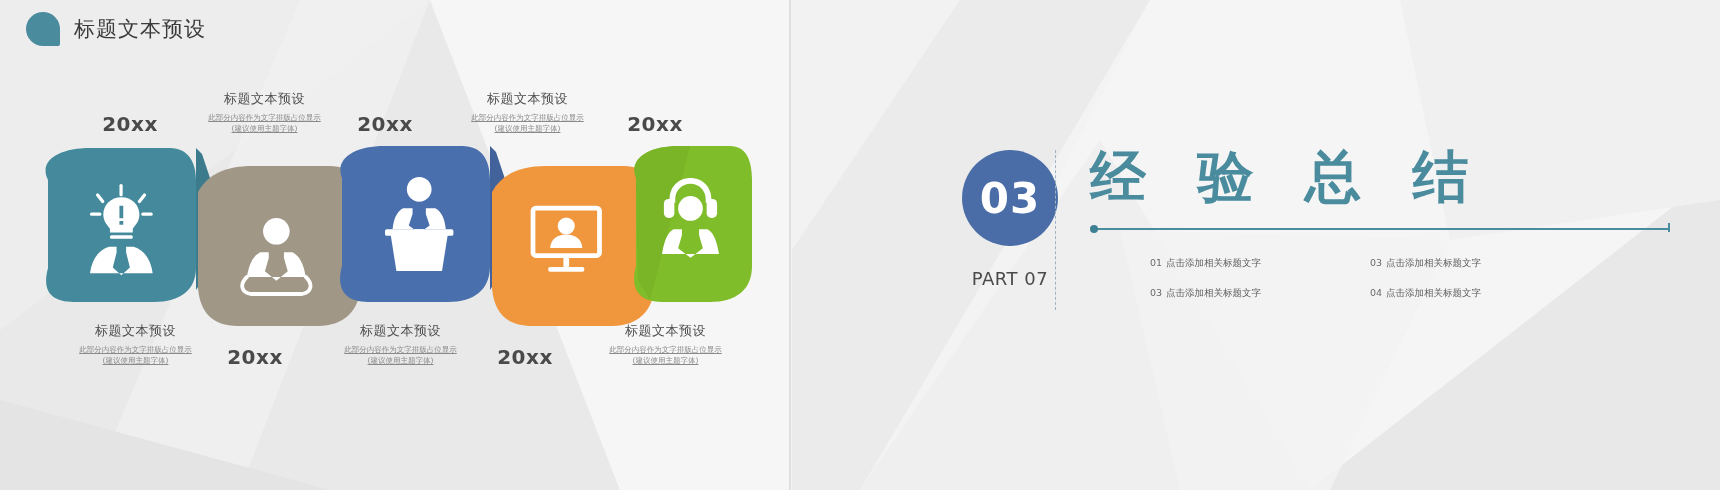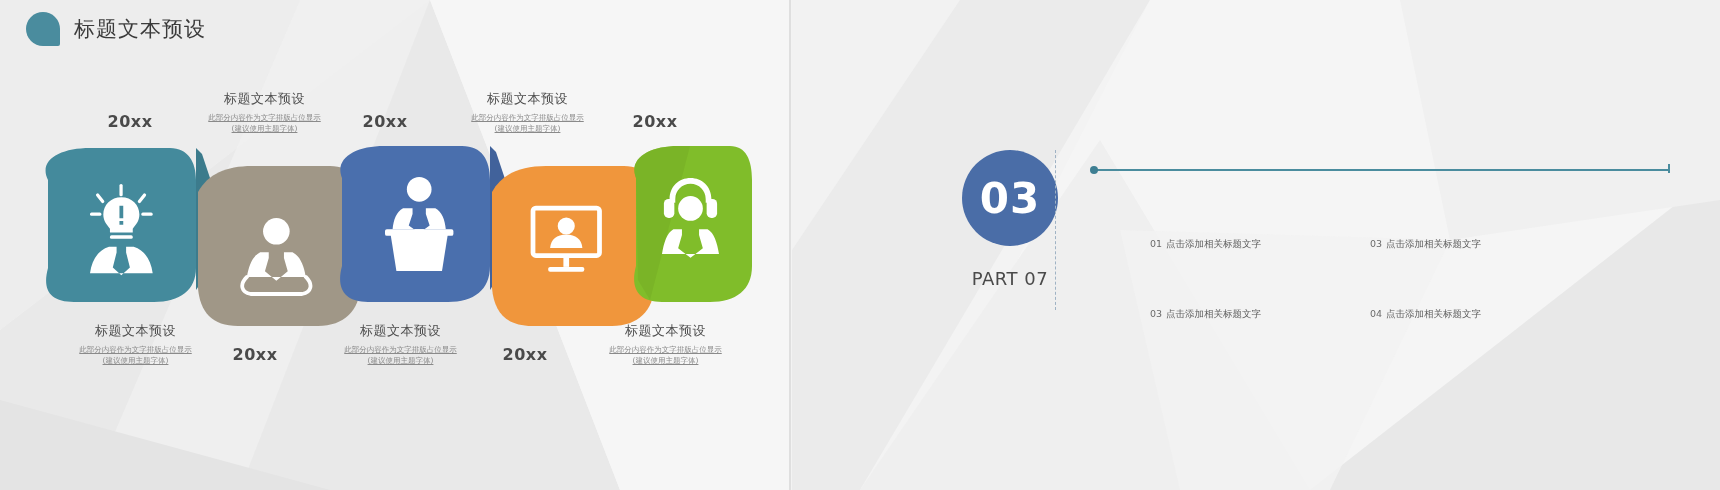--- a/index.html
+++ b/index.html
@@ -33,21 +33,21 @@
     font-size:21px; color:#3b3b3b; letter-spacing:1px;
     font-family:"DejaVu Sans","Liberation Sans",sans-serif;
   }
 
   
   #left-panel { position:absolute; left:0; top:0; width:790px; height:490px; z-index:10; }
   #ribbons { position:absolute; left:30px; top:140px; width:730px; height:200px; }
 
   .cap-block { position:absolute; text-align:center; z-index:12; }
   .cap-year {
-    font-size:16px; font-weight:bold; color:#4a4a4a;
+    font-size:20px; font-weight:bold; color:#4a4a4a;
     font-family:"DejaVu Sans","Liberation Sans",sans-serif;
     letter-spacing:0.5px;
   }
   .cap-title {
     font-size:13px; color:#4e4e4e; margin-bottom:4px; letter-spacing:0.5px;
     font-family:"DejaVu Sans","Liberation Sans",sans-serif;
   }
   .cap-desc {
     font-size:7.5px; color:#8a8a8a; line-height:1.5;
     font-family:"DejaVu Sans","Liberation Sans",sans-serif;
@@ -109,21 +109,20 @@
   }
   #bullet-grid {
     margin-top:24px; display:grid;
     grid-template-columns:210px 210px;
     row-gap:17px; column-gap:10px;
     padding-left:60px;
   }
   .bullet {
     font-size:9.5px; color:#5b5b5b; white-space:nowrap;
     font-family:"DejaVu Sans","Liberation Sans",sans-serif;
-    margin-top:40px;
   }
   .bullet .num { margin-right:4px; color:#6a6a6a; }
 </style>
 </head>
 <body>
 
 <div id="slide">
 
   <svg id="bgfacets" viewBox="0 0 1720 490" preserveAspectRatio="none">
     <rect x="0" y="0" width="1720" height="490" fill="#f3f3f3"></rect>
@@ -301,20 +300,21 @@
     <div id="part-col">
       <div id="part-circle">
         <span id="part-number">03</span>
       </div>
       <div id="part-label">PART 07</div>
     </div>
 
     <div id="vdivider"></div>
 
     <div id="title-col">
+      <div id="big-title">经 验 总 结</div>
 
       <div id="rule-wrap">
         <div id="rule-line"></div>
         <div id="rule-dot"></div>
         <div id="rule-tick"></div>
       </div>
 
       <div id="bullet-grid">
         <div class="bullet">
           <span class="num">01</span><span>点击添加相关标题文字</span>

